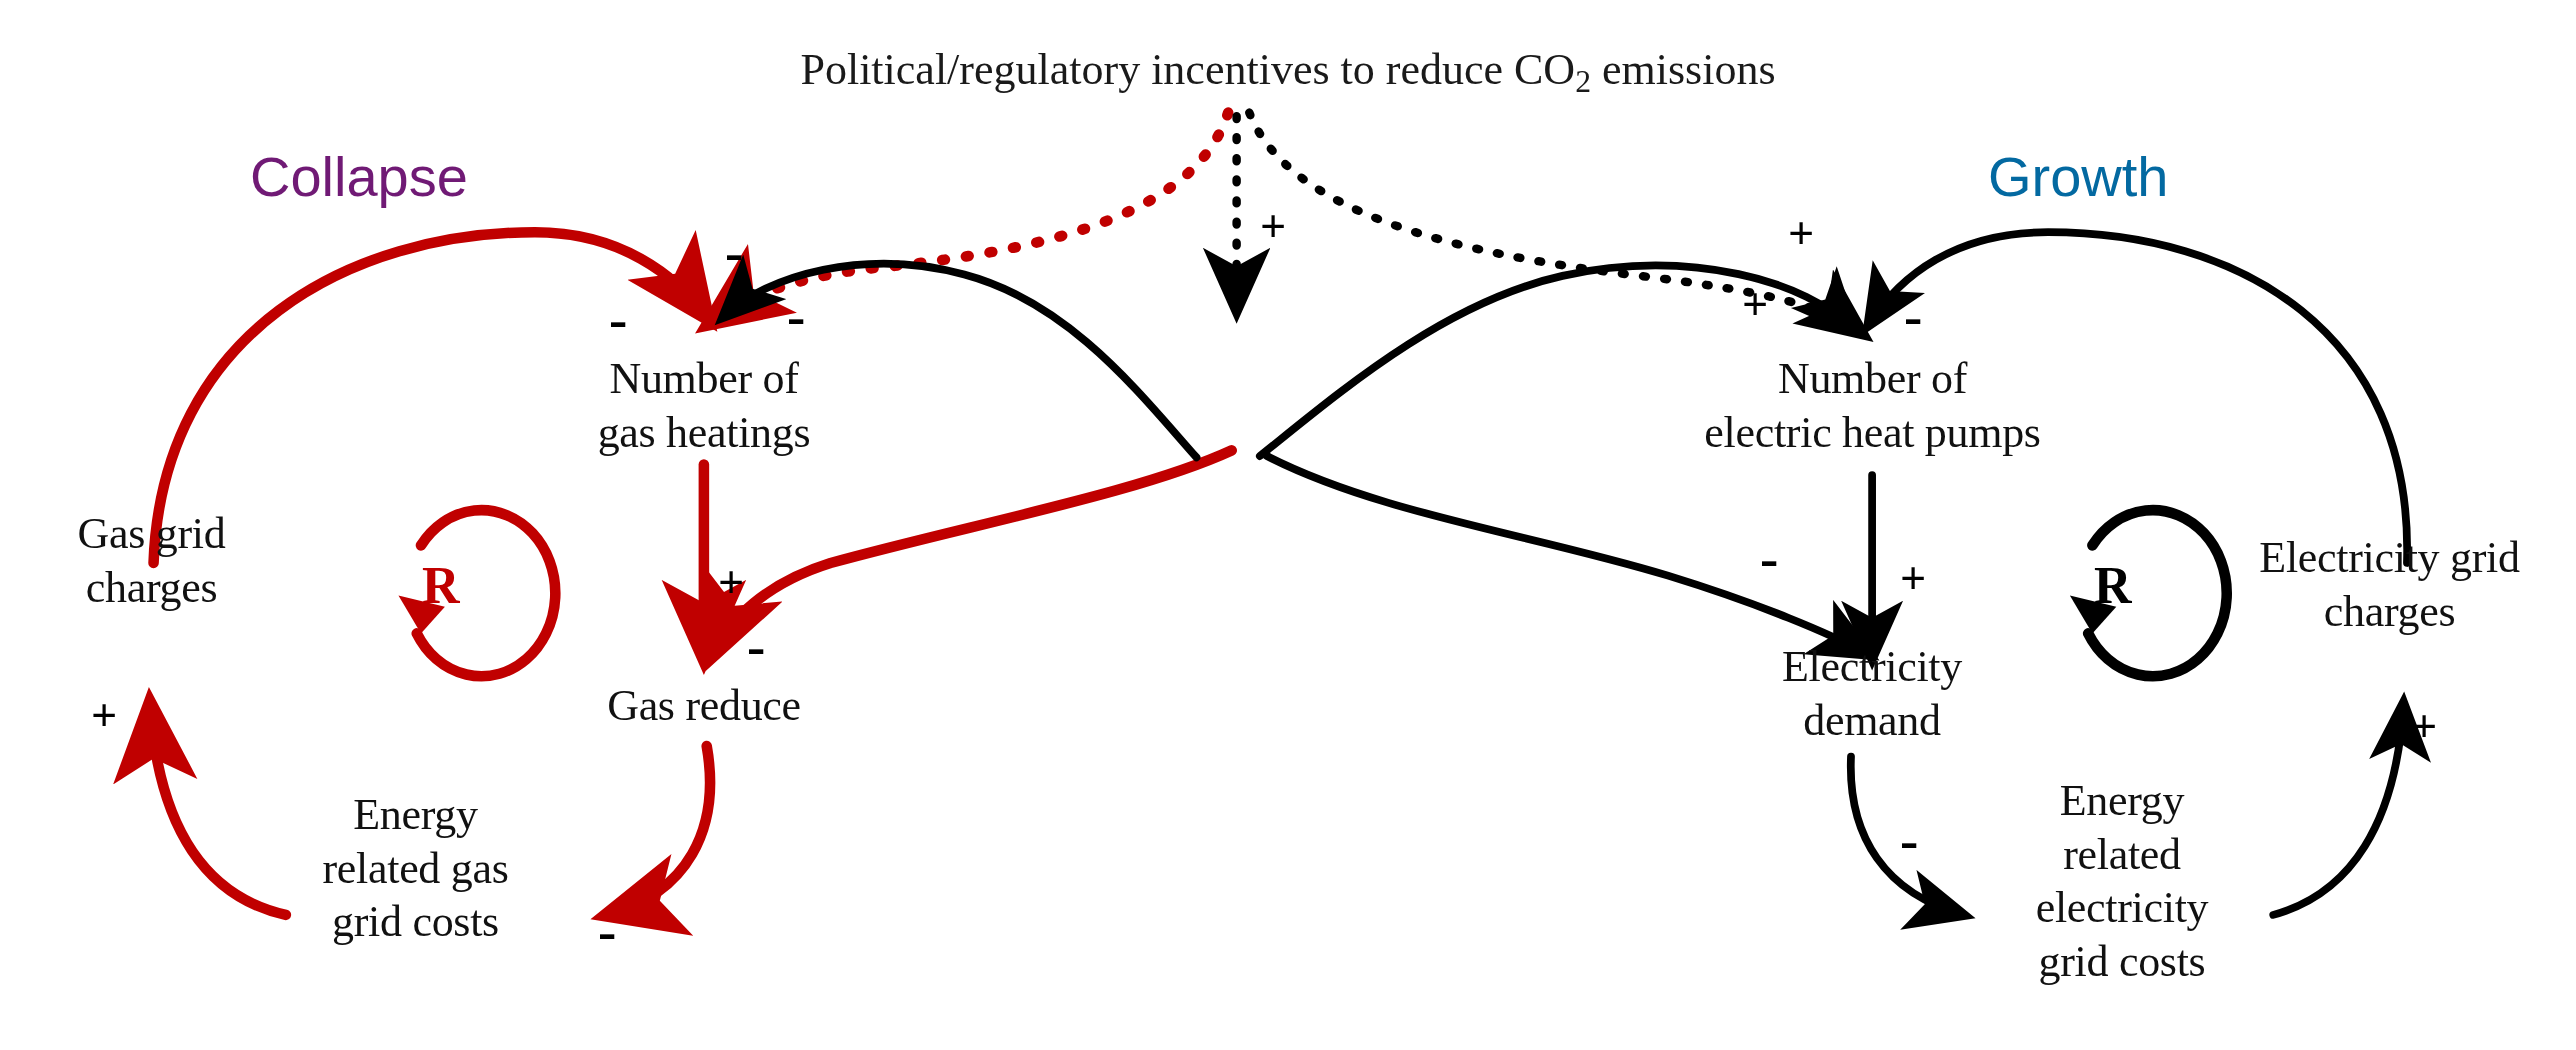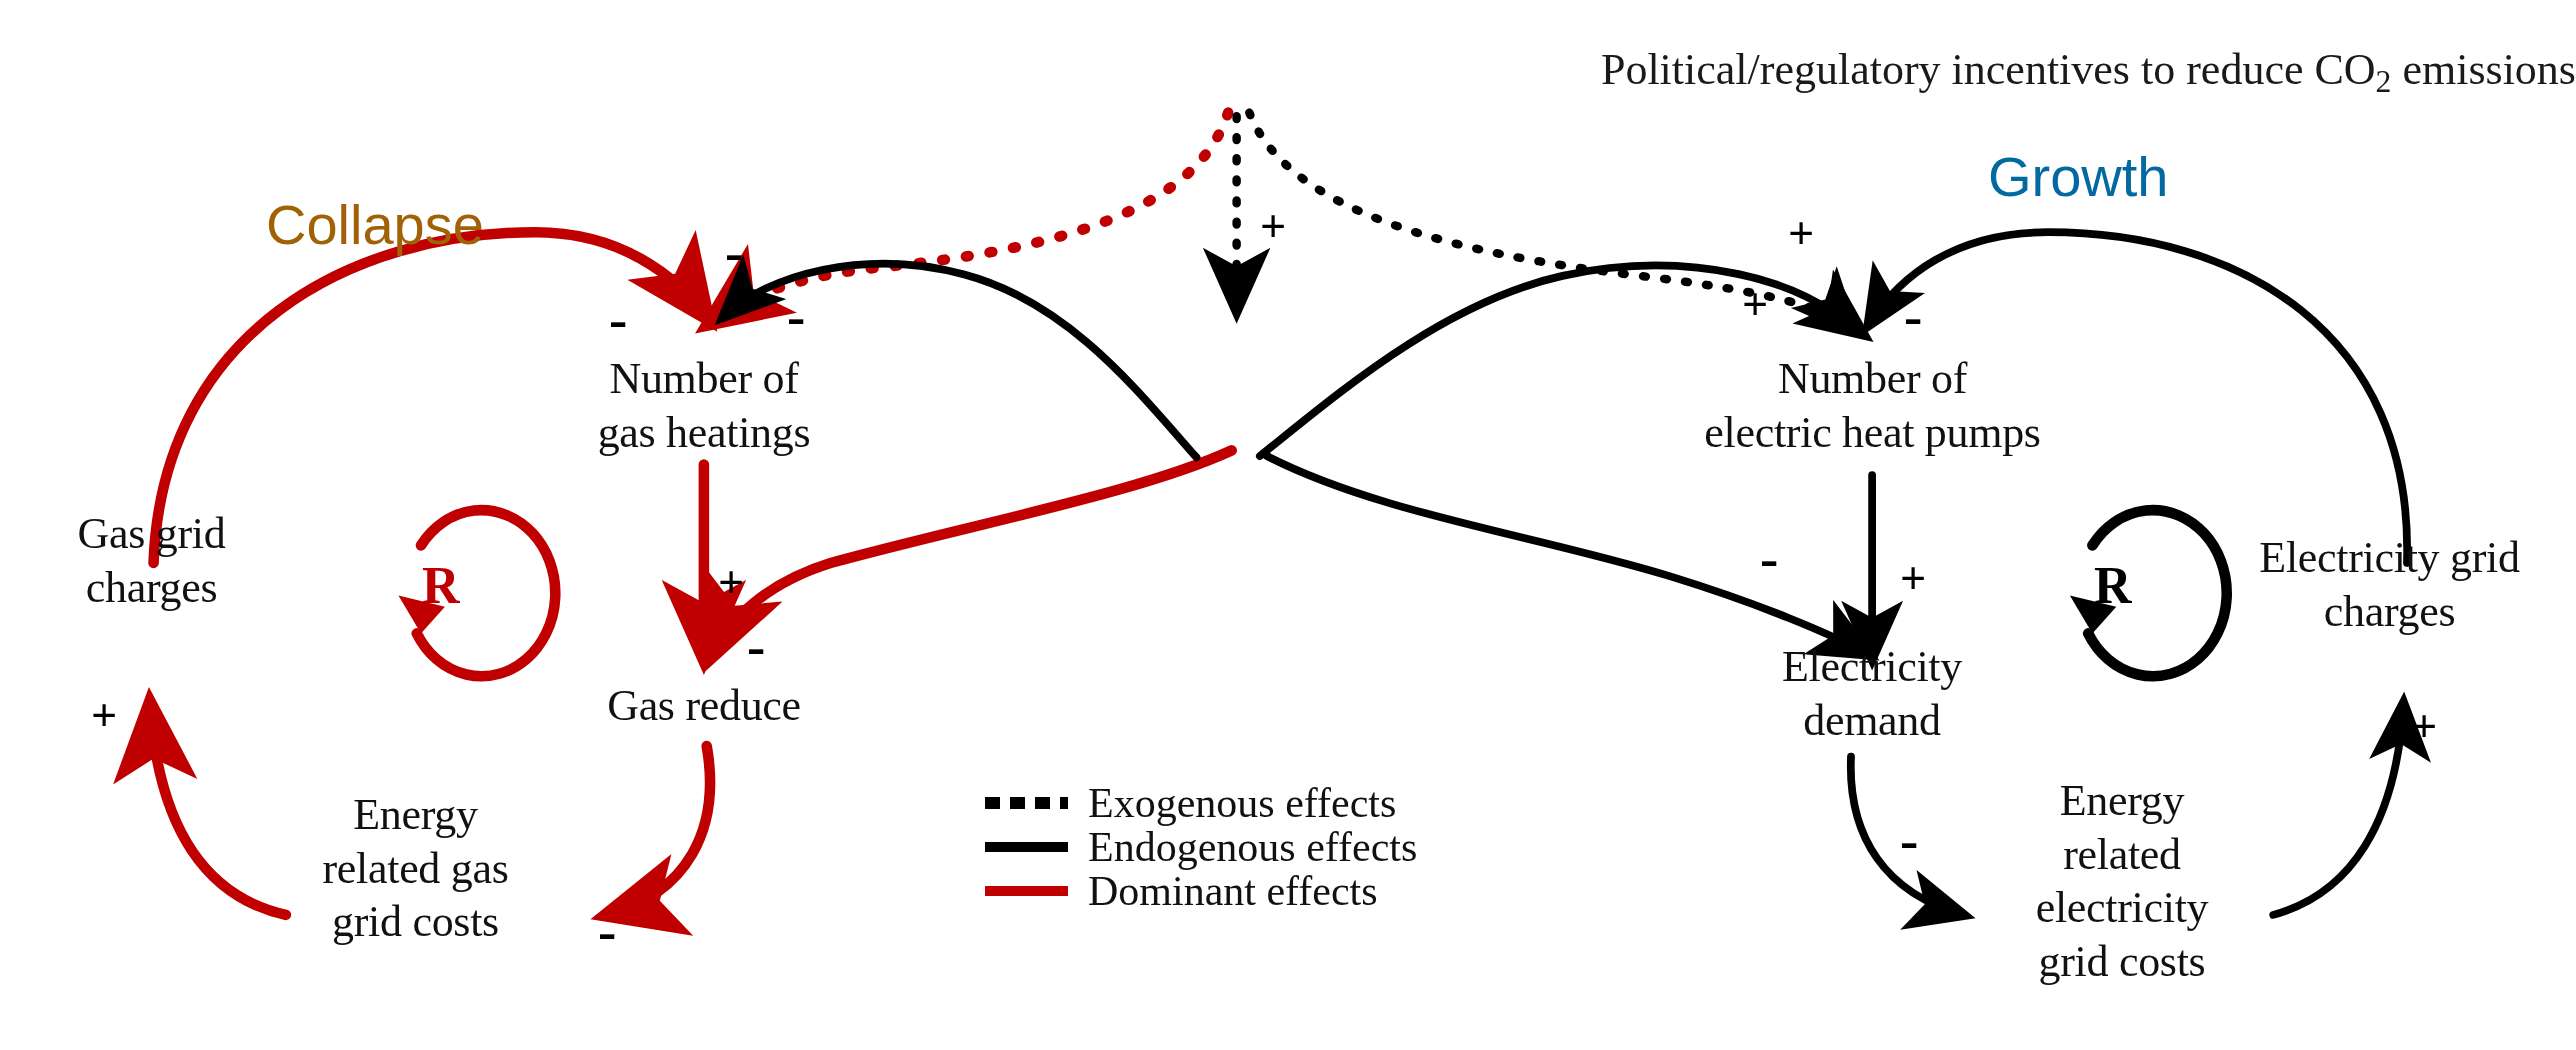--- a/index.html
+++ b/index.html
@@ -154,25 +154,25 @@
       <path d="M 598,775 A 105,118 0 1 1 592,900" fill="none" stroke="#C00000" stroke-width="15" stroke-linecap="round"></path>
       <path d="M 598,900 L 632,862 L 566,846 Z" fill="#C00000"></path>
     </g>
 
     <g>
       <path d="M 2973,775 A 105,118 0 1 1 2967,900" fill="none" stroke="#000000" stroke-width="15" stroke-linecap="round"></path>
       <path d="M 2973,900 L 3007,862 L 2941,846 Z" fill="#000000"></path>
     </g>
   </svg>
 
-  <div class="title-text" style="left:0; top:44px; width:2576px;text-align:right;">
+  <div class="title-text" style="left:0; top:44px; width:2576px;">
     <span>Political/regulatory incentives to reduce CO</span><span class="sub">2</span><span> emissions</span>
   </div>
 
-  <div class="loop-label" style="left:266px; top:144px; color:#a16207;margin-top:48px;">Collapse</div>
+  <div class="loop-label" style="left:250px; top:144px; color:#701a75;">Collapse</div>
   <div class="loop-label" style="left:1988px; top:144px; color:#0369a1;">Growth</div>
 
   <div class="rmark" style="left:422px; top:556px; color:#C00000;">R</div>
   <div class="rmark" style="left:2094px; top:556px; color:#000000;">R</div>
 
   <div class="node" style="left:528px; top:352px; width:352px;">Number of
 gas heatings</div>
 
 
   <div class="node" style="left:1640px; top:352px; width:465px;">Number of
@@ -209,29 +209,15 @@
   <div class="sign" style="left:718px; top:560px;">+</div>
   <div class="sign minus" style="left:747px; top:619px;">-</div>
   <div class="sign minus" style="left:1760px; top:531px;">-</div>
   <div class="sign" style="left:1900px; top:556px;">+</div>
 
   <div class="sign" style="left:91px; top:693px;">+</div>
   <div class="sign minus" style="left:598px; top:904px;">-</div>
   <div class="sign minus" style="left:1900px; top:813px;">-</div>
   <div class="sign" style="left:2411px; top:704px;">+</div>
 
-  <div class="legend" style="left:985px; top:781px;">
-    <div class="legend-row">
-      <span class="legend-swatch dotted"></span>
-      <span class="legend-label">Exogenous effects</span>
-    </div>
-    <div class="legend-row">
-      <span class="legend-swatch solid-black"></span>
-      <span class="legend-label">Endogenous effects</span>
-    </div>
-    <div class="legend-row">
-      <span class="legend-swatch solid-red"></span>
-      <span class="legend-label">Dominant effects</span>
-    </div>
-  </div>
 
 </div>
 
 
 </body></html>

